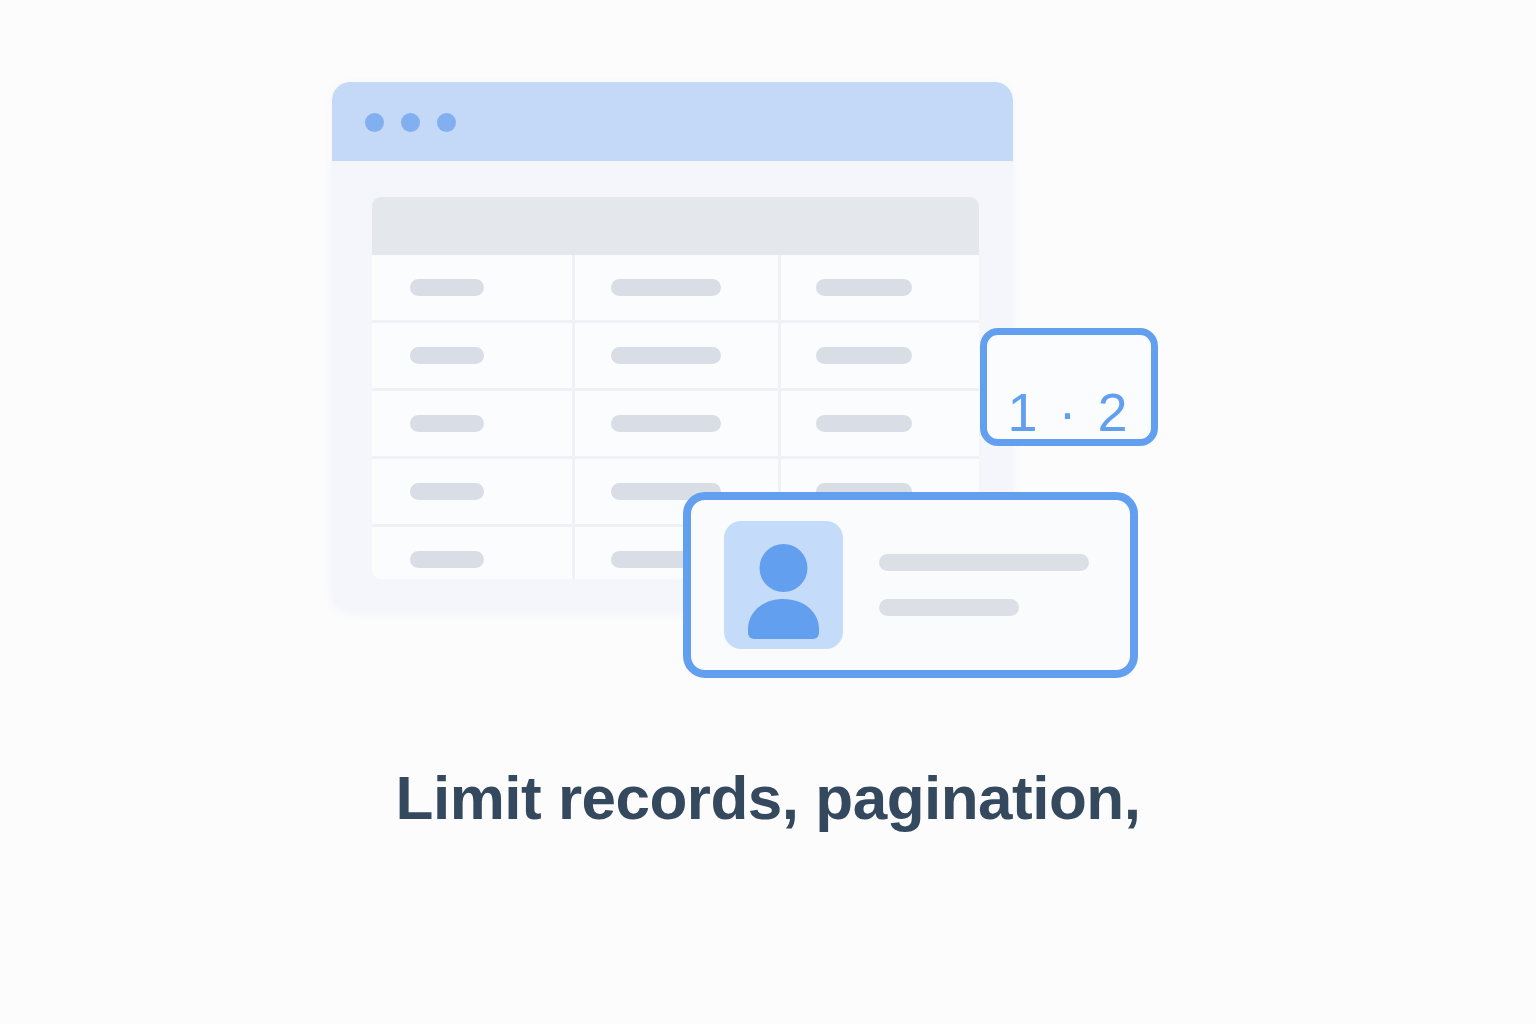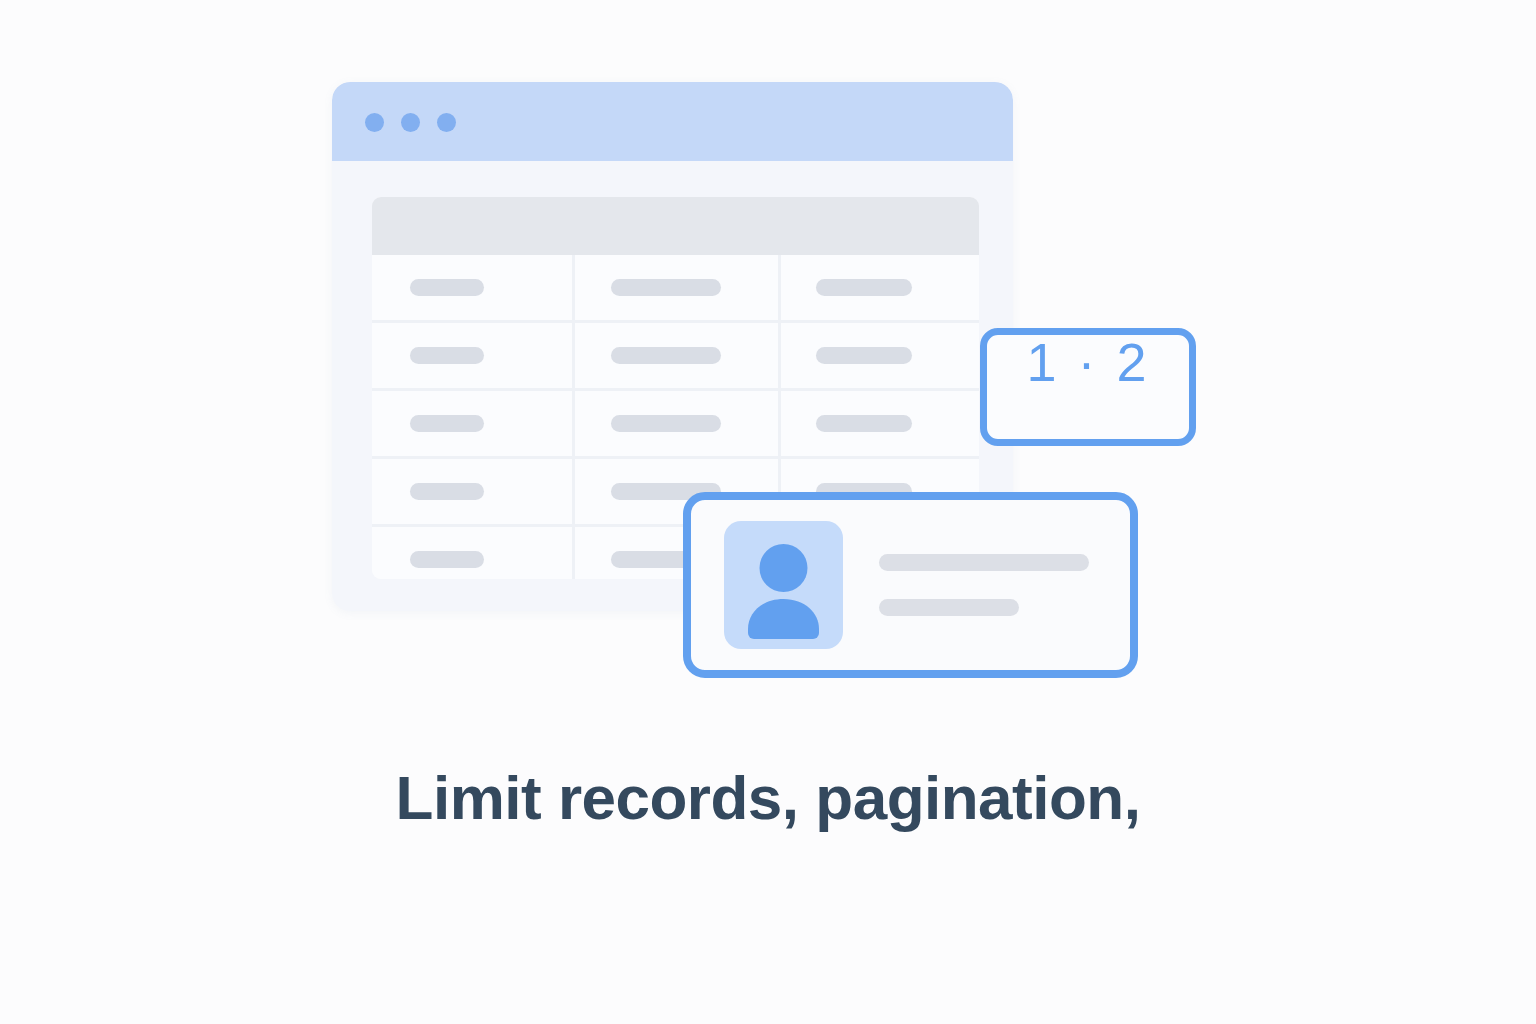--- a/index.html
+++ b/index.html
@@ -100,28 +100,28 @@
   }
   .pill.w1 { width: 74px; }
   .pill.w2 { width: 110px; }
   .pill.w3 { width: 96px; }
 
   
   .pager {
     position: absolute;
     left: 980px;
     top: 328px;
-    width: 216px;
+    width: 178px;
     height: 118px;
     box-sizing: border-box;
     border: 7px solid #62a0ef;
     border-radius: 18px;
     background: #fbfcfe;
     display: flex;
-    align-items: flex-start;
+    align-items: flex-end;
     justify-content: center;
   }
   .pager-label {
     color: #62a0ef;
     font-size: 54px;
     font-weight: 500;
     letter-spacing: 3px;
     line-height: 1;
     font-family: "Liberation Sans", sans-serif;
   }

